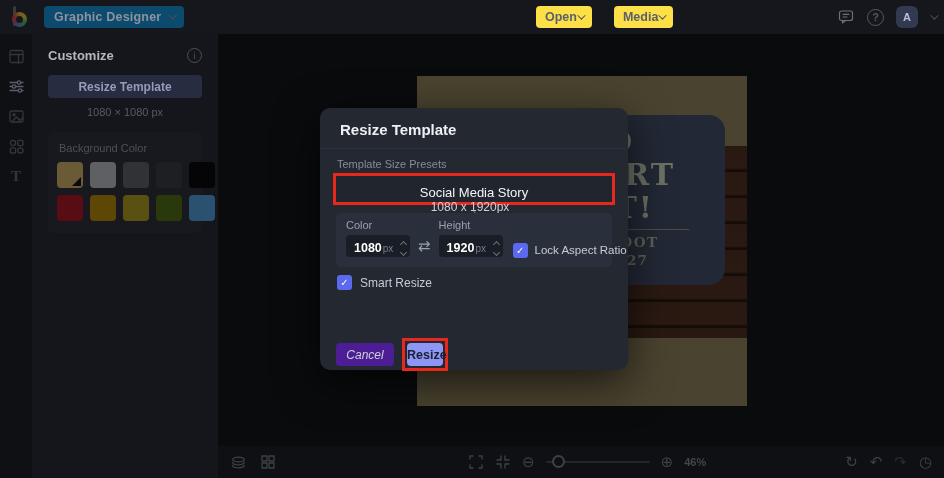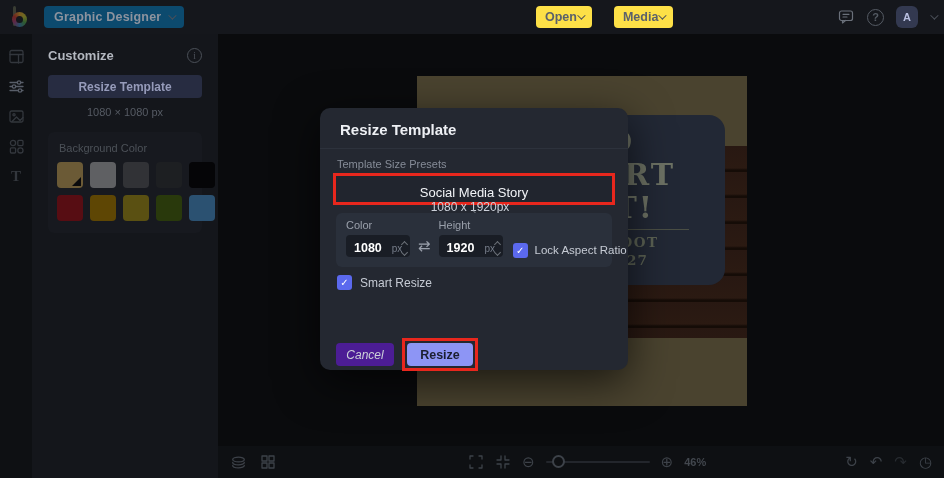--- a/index.html
+++ b/index.html
@@ -69,35 +69,35 @@
   .modal-title { position:absolute; left:20px; top:13px; color:#eef0f4; font-size:15px; font-weight:bold; }
   .modal-divider { position:absolute; left:0; top:40px; width:308px; height:1px; background:#2d323c; }
   .presets-label { position:absolute; left:17px; top:50px; color:#868c98; font-size:11px; }
   .preset-row { position:absolute; left:13px; top:65px; width:282px; height:32px; border:3px solid #e8271d; background:#21252e; display:flex; align-items:center; padding:9px 9px; cursor:pointer;flex-direction:column; }
   .preset-name { color:#f2f4f7; font-size:13px; flex:1; }
   .preset-size { color:#ccd1da; font-size:12px; margin-right:8px; }
   .dims-panel { position:absolute; left:16px; top:105px; width:276px; height:54px; background:#2a303b; border-radius:6px; padding:6px 10px; display:flex; }
   .field-label { color:#9aa0ab; font-size:11px; margin-bottom:4px; }
   .num-input { width:64px; height:22px; background:#191d25; border-radius:4px; display:flex; align-items:center; padding:4px 4px 0 8px; }
   .num-val { color:#ffffff; font-size:12.5px; font-weight:bold; }
-  .num-unit { color:#767d8a; font-size:10px; margin-left:10px; flex:1; }
+  .num-unit { color:#767d8a; font-size:10px; margin-left:1px; flex:1; }
   .stepper { display:flex; flex-direction:column; gap:3px; align-items:center; cursor:pointer; }
   .st-up { width:5px; height:5px; border-left:1.4px solid #6a7077; border-top:1.4px solid #6a7077; transform:rotate(45deg); }
   .st-dn { width:5px; height:5px; border-right:1.4px solid #6a7077; border-bottom:1.4px solid #6a7077; transform:rotate(45deg); }
   .swap { color:#9aa0ab; font-size:15px; margin:18px 8px 0; cursor:pointer; }
   .checkbox { width:15px; height:15px; border-radius:3px; display:flex; align-items:center; justify-content:center; color:#fff; font-size:10px; cursor:pointer; flex:none; }
   .lock-wrap { display:flex; align-items:center; gap:7px; margin:20px 0 0 10px; }
   .cb-label { color:#c6cbd4; font-size:11.5px; white-space:nowrap; }
   .smart-row { position:absolute; left:17px; top:167px; display:flex; align-items:center; gap:8px; }
   .smart-row .cb-label { font-size:12px; }
   .info-box { position:absolute; left:16px; top:189px; width:276px; border-radius:4px; padding:6px 10px 7px; font-size:11.5px; line-height:1.42; color:#3f4130; }
   .modal-footer { position:absolute; left:16px; top:230px; display:flex; align-items:center; }
   .cancel-btn { width:58px; height:23px; background:#4c1d95; border:none; border-radius:4px; color:#ccd0d8; font-size:12px; cursor:pointer;font-style:italic; }
   .annotate { border:3px solid #e8271d; padding:2px; margin-left:8px; }
-  .resize-btn { width:66px; height:23px; border:none; border-radius:4px; background:#8d95f5; color:#1b1f30; font-size:12.5px; font-weight:bold; cursor:pointer; }
+  .resize-btn { width:36px; height:23px; border:none; border-radius:4px; background:#8d95f5; color:#1b1f30; font-size:12.5px; font-weight:bold; cursor:pointer; }
 
   svg.icon { stroke:#33373d; fill:none; stroke-width:1.3; stroke-linecap:round; stroke-linejoin:round; }
   svg.icon.active { stroke:#585e69; }
   svg.icon.sb { stroke:#3d4249; }
   svg.icon.top { stroke:#6a707a; stroke-width:1.2; }
 </style>
 </head>
 <body>
 
 <div class="topbar">

